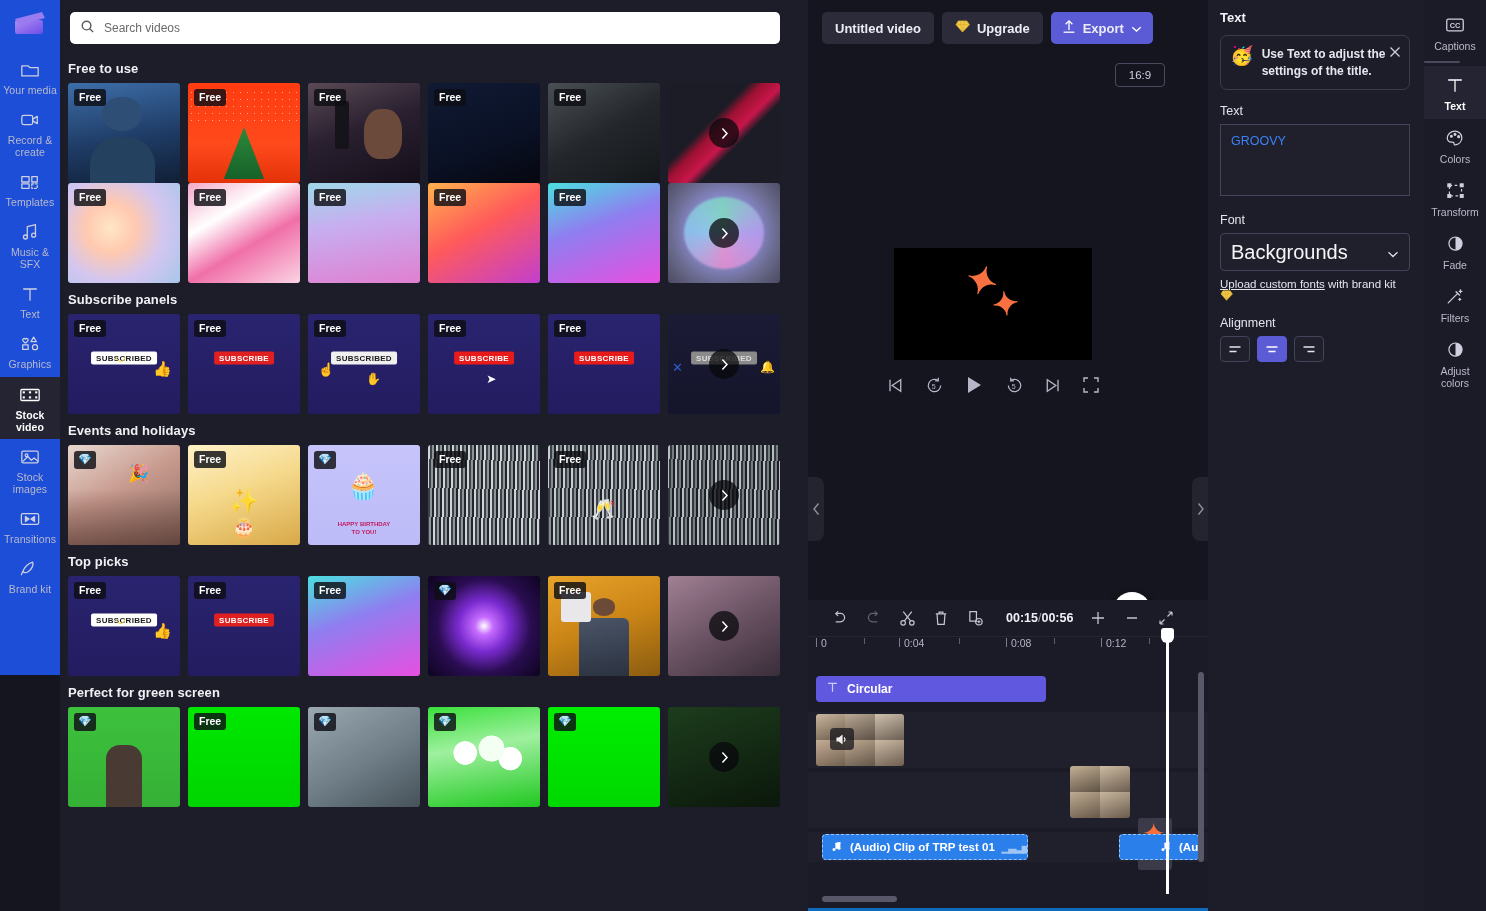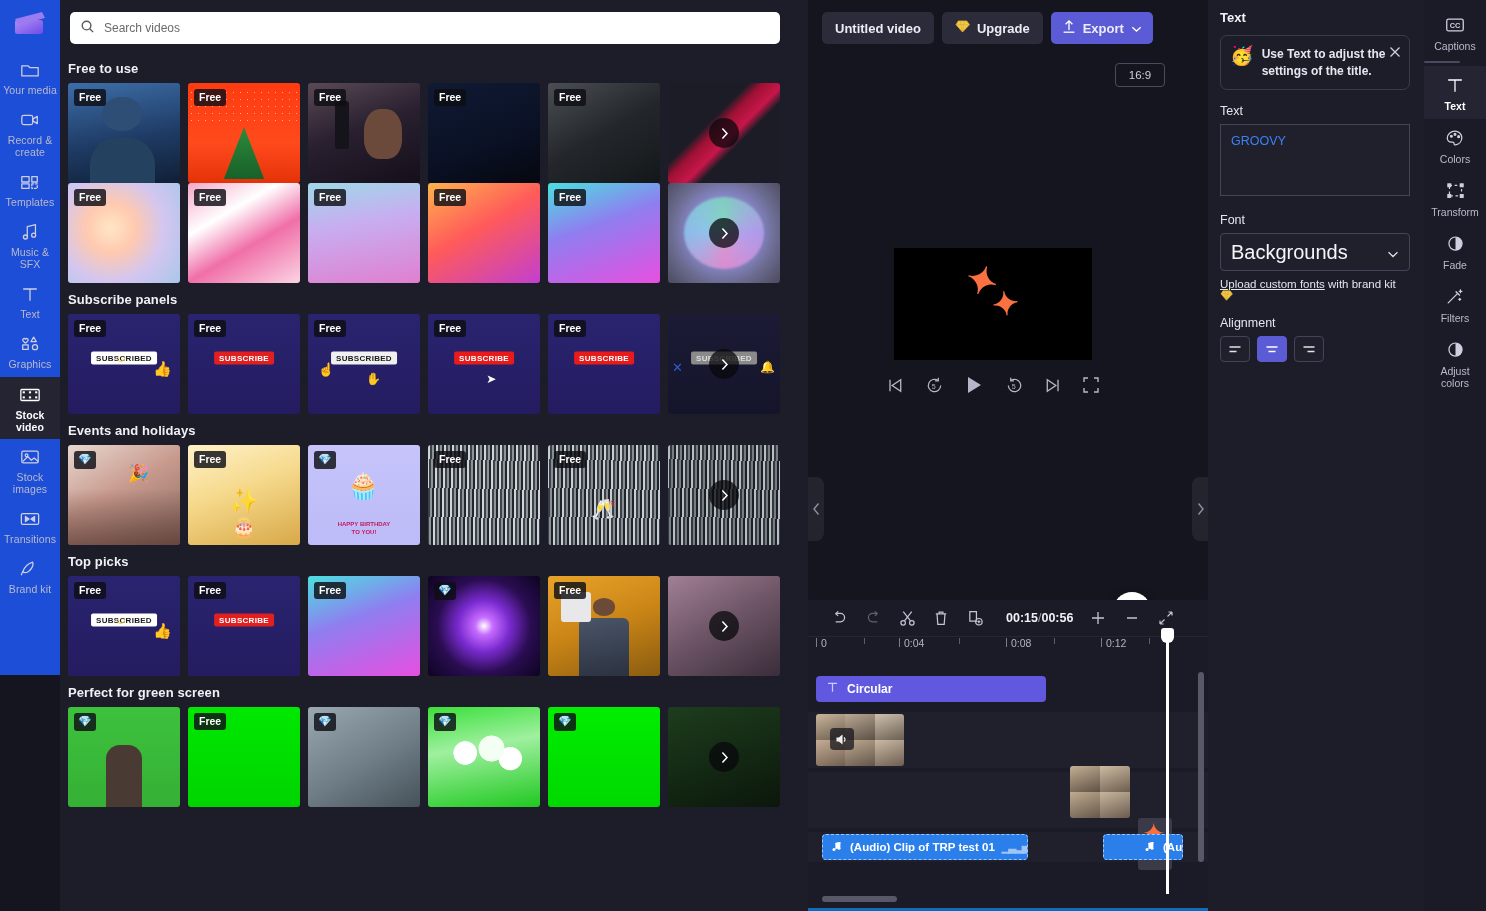--- a/index.html
+++ b/index.html
@@ -766,21 +766,21 @@
             <svg width="12" height="12" viewBox="0 0 12 12" fill="#fff">
                 <path d="M4.4 9.2V3.1l5-1.1v5.6"></path>
                 <circle cx="3" cy="9.4" r="1.5"></circle>
                 <circle cx="8" cy="8.2" r="1.5"></circle>
                 <path d="M4.4 3.1 9.4 2v1.2l-5 1.1z"></path>
               </svg>
           </span>
           <span>(Audio) Clip of TRP test 01</span>
           <span style="flex:0 0 auto;opacity:.55;letter-spacing:-1px;font-size:10px;">▁▃▂▅▇▅▃▂▁</span>
         </div>
-        <div class="track clip-aud" style="top:176px;left:295px;width:80px;padding-left:40px;">
+        <div class="track clip-aud" style="top:176px;left:311px;width:80px;padding-left:40px;">
           <span>
             <svg width="12" height="12" viewBox="0 0 12 12" fill="#fff">
                 <path d="M4.4 9.2V3.1l5-1.1v5.6"></path>
                 <circle cx="3" cy="9.4" r="1.5"></circle>
                 <circle cx="8" cy="8.2" r="1.5"></circle>
                 <path d="M4.4 3.1 9.4 2v1.2l-5 1.1z"></path>
               </svg>
           </span>
           <span>(Au</span>
         </div>

